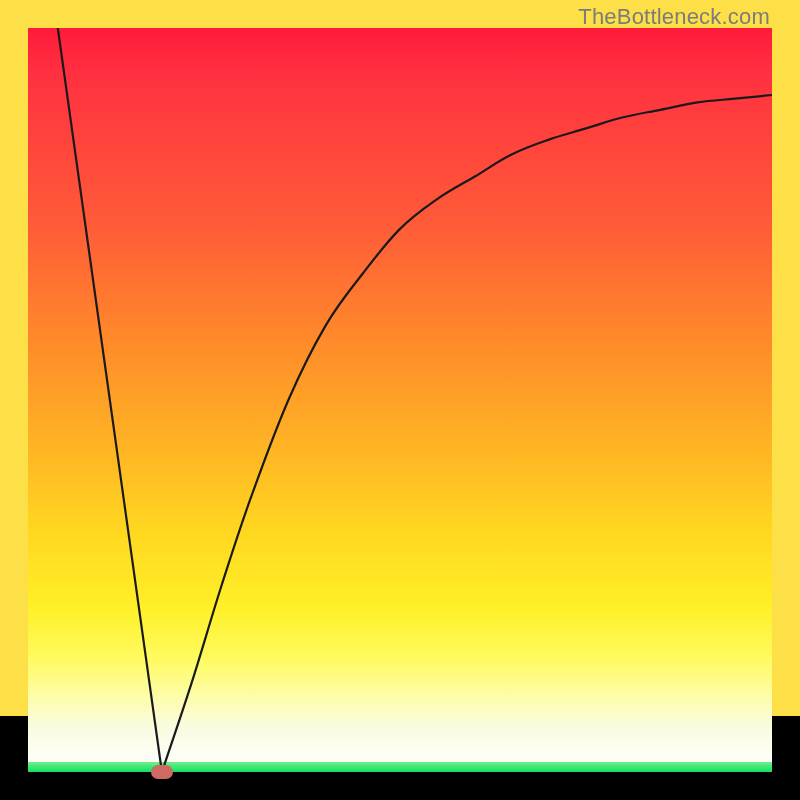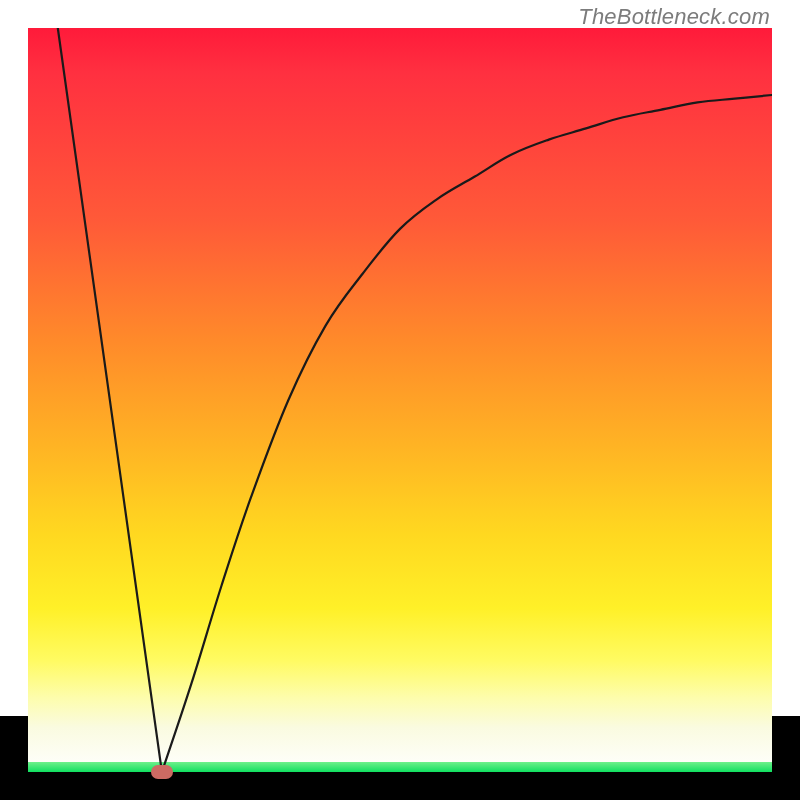--- a/index.html
+++ b/index.html
@@ -10,22 +10,21 @@
     background: #000;
     overflow: hidden;
     font-family: Arial, Helvetica, sans-serif;
   }
   .frame {
     position: absolute;
     top: 0;
     left: 0;
     width: 800px;
     height: 716px;
-    background: #ffffff;
-    font-style: italic;
+    background: #fde047;
   }
   .plot {
     position: absolute;
     top: 28px;
     left: 28px;
     width: 744px;
     height: 744px;
     
     background: linear-gradient(
       to bottom,

